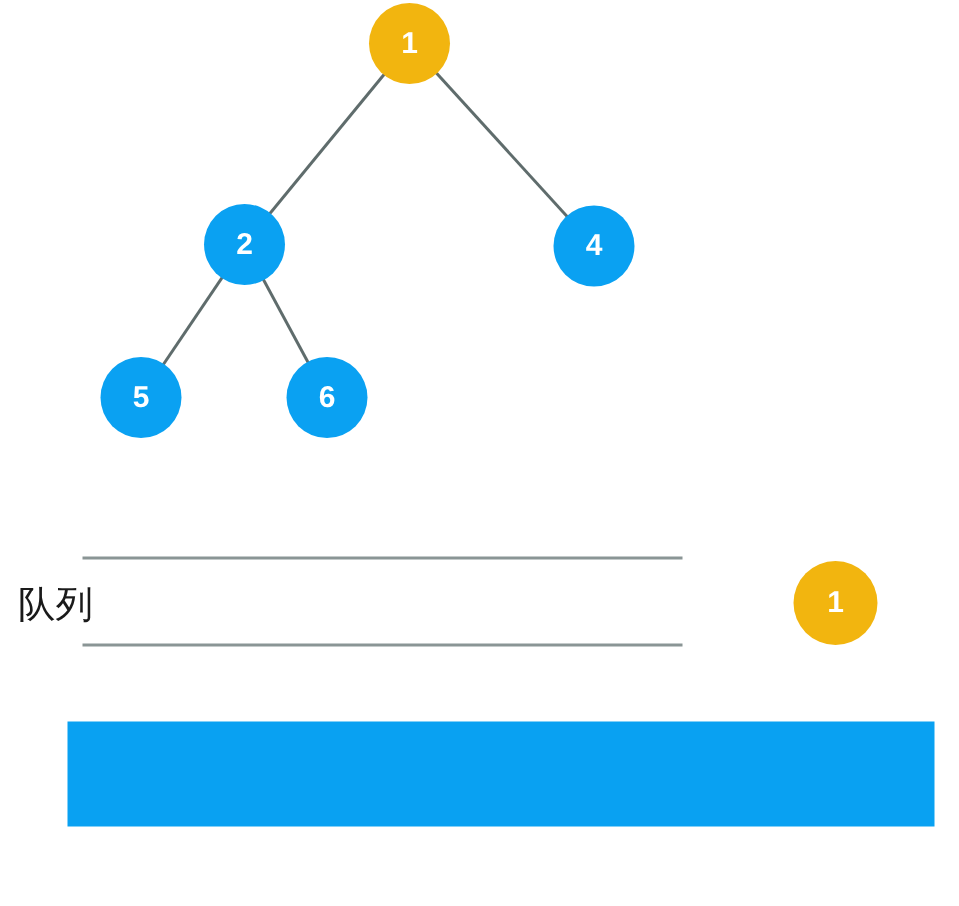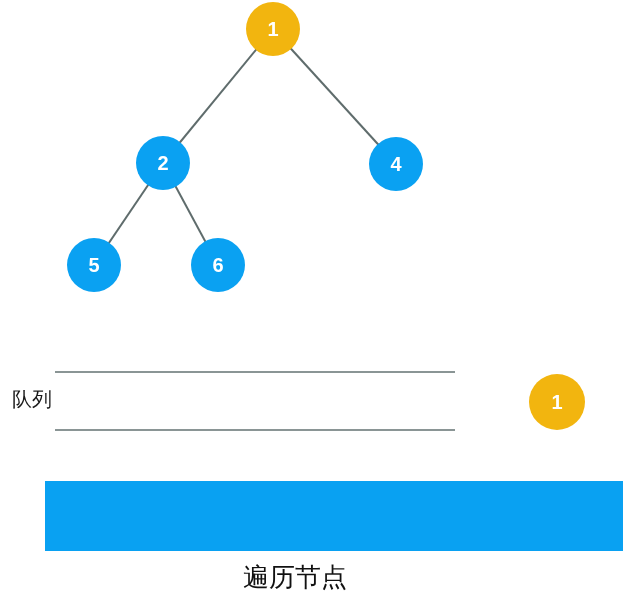--- a/index.html
+++ b/index.html
@@ -45,21 +45,21 @@
     left: 278px; top: 327px;
     transform: translateX(-50%);
     font-size: 19px;
     color: #1A1A1A;
     white-space: nowrap;
     z-index: 1;
   }
   .queue-label {
     position: absolute;
     left: 12px; top: 386px;
-    font-size: 20px;
+    font-size: 25px;
     color: #1A1A1A;
     white-space: nowrap;
     z-index: 1;
   }
   .traversal-bar {
     position: absolute;
     left: 45px; top: 481px;
     width: 578px; height: 70px;
     background: #09A1F2;
     z-index: 1;
@@ -108,15 +108,14 @@
 
 
   <div class="queue-label">队列</div>
 
   <div class="node node-gold pending-node">
     <span>1</span>
   </div>
 
   <div class="traversal-bar"></div>
 
-  <div class="bottom-label">遍历节点</div>
 
 </div>
 
 </body></html>

